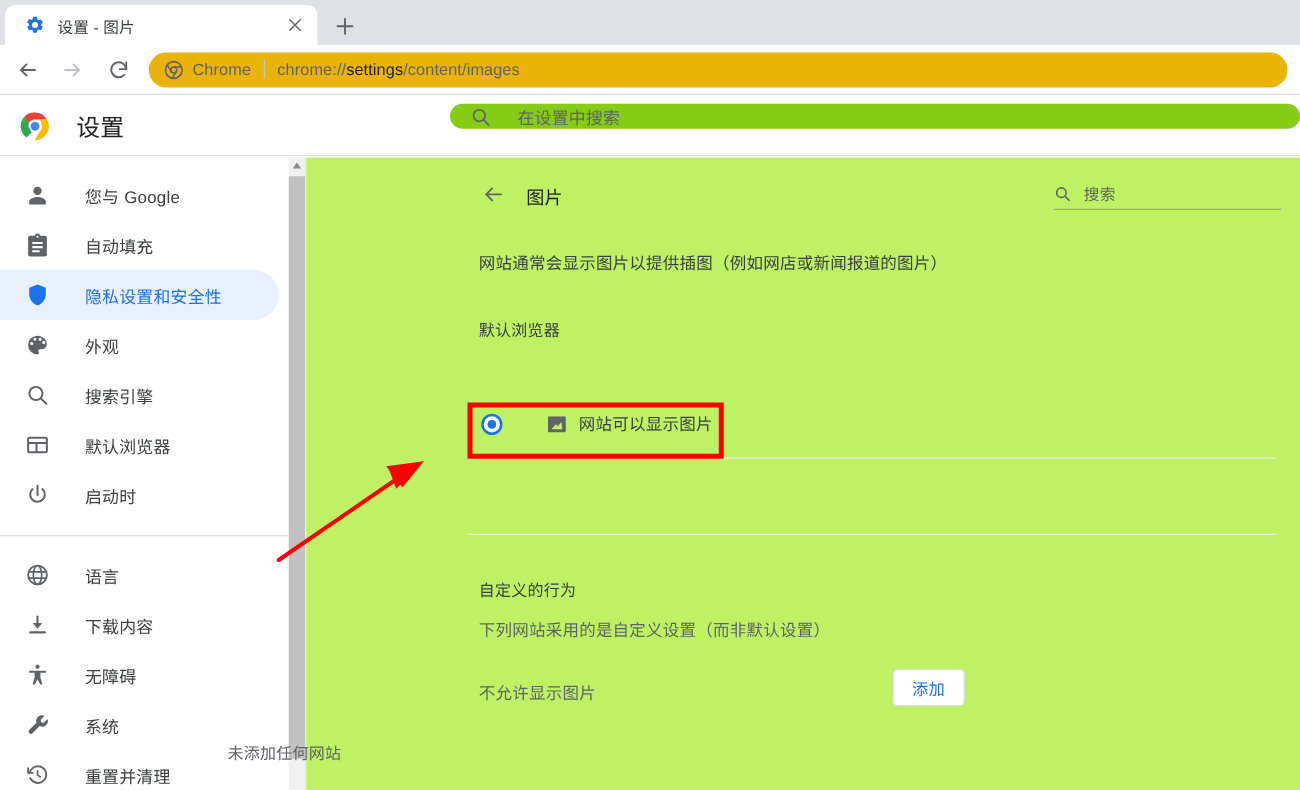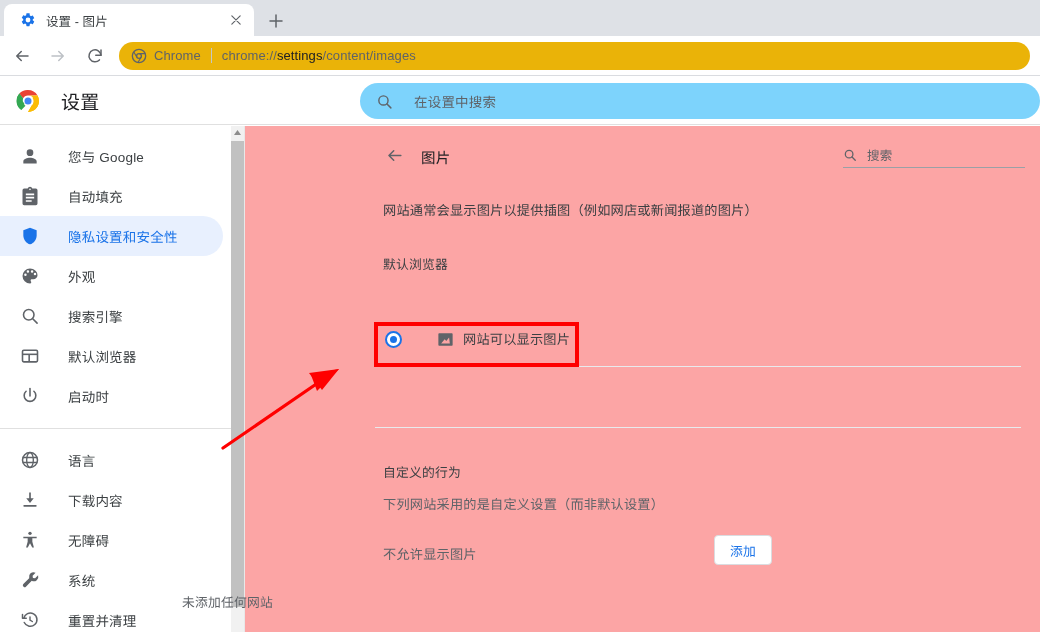--- a/index.html
+++ b/index.html
@@ -77,22 +77,22 @@
     background:#ffffff;
     display:flex; align-items:center;
     border-bottom:1px solid #e0e0e0;
   }
   .chrome-logo { width:24px; height:24px; margin-left:16px; flex:0 0 24px; display:block; }
   .settings-title {
     font-size:19px; color:#202124; margin-left:21px; font-weight:400;
     letter-spacing:.2px;
   }
   .settings-search {
-    position:absolute; left:360px; top:83px; width:680px; height:36px;
-    background:#7dd3fc; border-radius:18px;
+    position:absolute; left:360px; top:83px; width:680px; height:20px;
+    background:#84cc16; border-radius:18px;
     display:flex; align-items:center; padding:0 16px;
   }
   .settings-search svg { width:17px; height:17px; color:#5f6368; flex:0 0 17px; display:block; }
   .settings-search .ph { font-size:13.5px; color:#5f6368; margin-left:21px; letter-spacing:.2px; }
 
   
   .sidebar {
     position:absolute; left:0; top:126px; width:231px; height:506px;
     background:#ffffff; overflow:hidden;
   }
@@ -127,21 +127,21 @@
     background:#c1c1c1; border-radius:0;
   }
   .content-edge {
     position:absolute; left:244px; top:126px; width:1px; height:506px;
     background:#e8e8e8;
   }
 
   
   .main {
     position:absolute; left:245px; top:126px; width:795px; height:506px;
-    background:#fca5a5; overflow:hidden;padding-left:28px;
+    background:#bef264; overflow:hidden;padding-left:28px;
   }
   .main-head {
     position:absolute; left:0; top:0; width:795px; height:60px;
   }
   .back-arrow {
     position:absolute; left:138px; top:18px; width:22px; height:22px;
     color:#5f6368; display:flex; align-items:center; justify-content:center;
   }
   .back-arrow svg { width:19px; height:19px; display:block; }
   .page-title {

